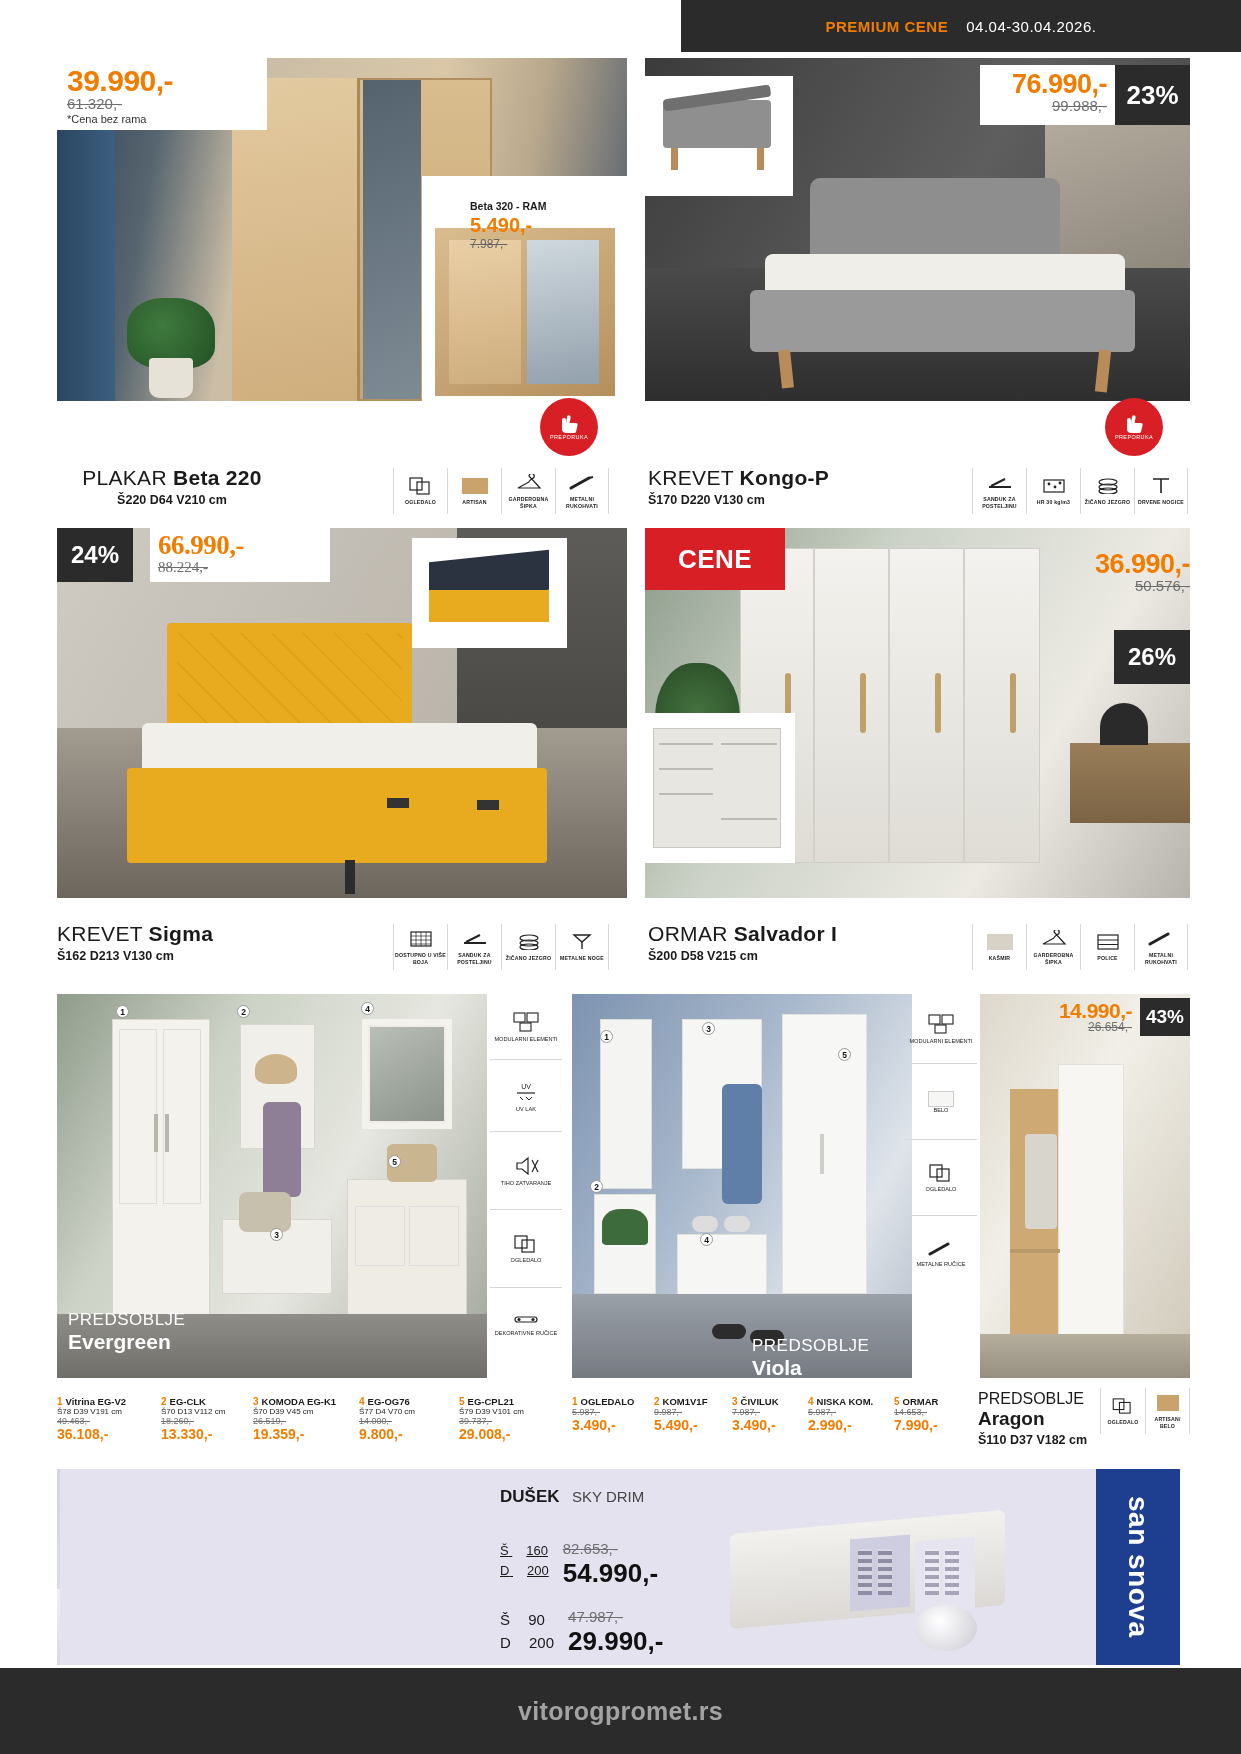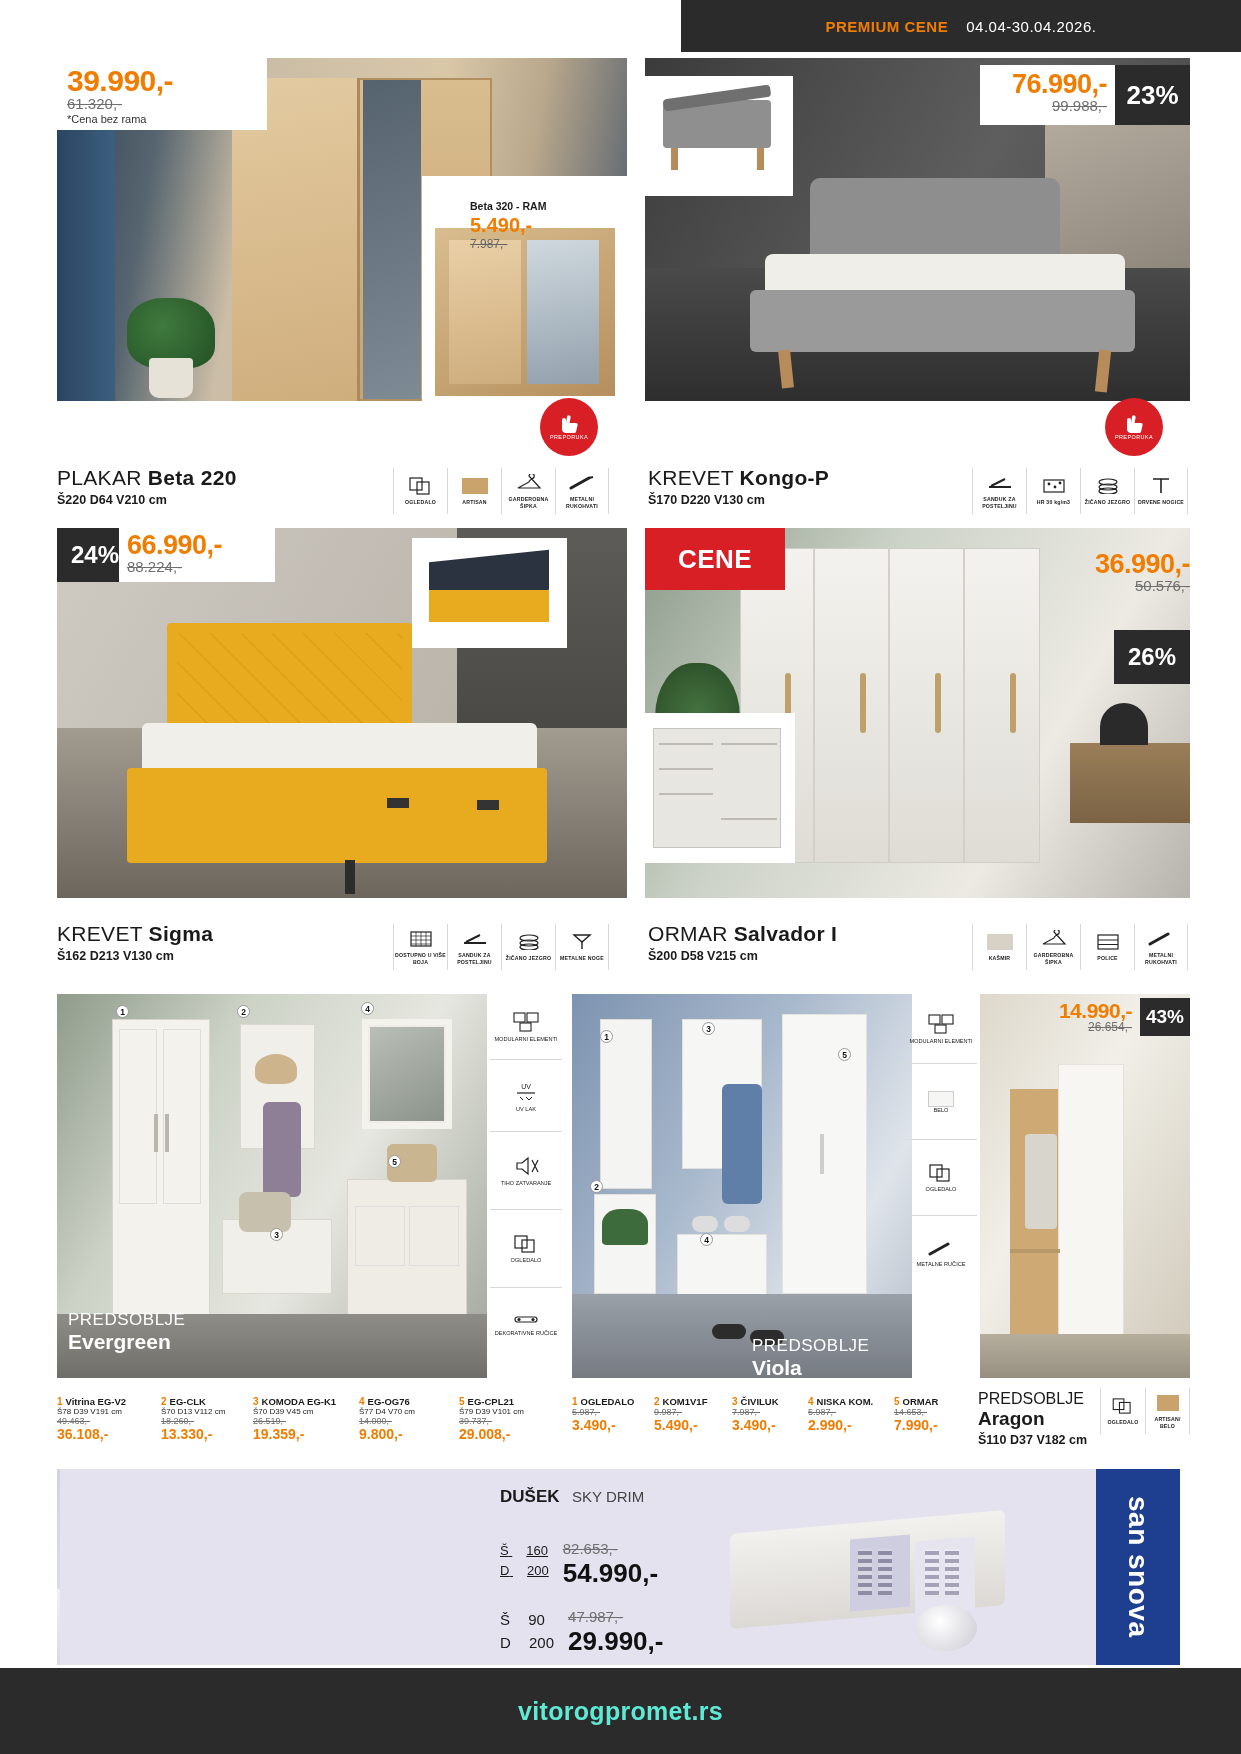--- a/index.html
+++ b/index.html
@@ -133,21 +133,21 @@
   .overlay-label .small { font-size: 17px; letter-spacing: .5px; }
   .overlay-label .big { font-size: 21px; font-weight: bold; }
 
   
   .footer {
     position: absolute; left: 0; bottom: 0;
     width: 1241px; height: 86px;
     background: #2b2b2b;
     display: flex; align-items: center; justify-content: center;
   }
-  .footer span { color: #5eead4; font-size: 25px; font-weight: bold; letter-spacing: .3px; }
+  .footer span { color: #a3a3a3; font-size: 25px; font-weight: bold; letter-spacing: .3px; }
 
   
   .mattress-band {
     position: absolute;
     left: 60px; top: 1469px;
     width: 1120px; height: 196px;
     background: #e4e2ef;
   }
   .san-snova {
     position: absolute; right: 0; top: 0;
@@ -203,21 +203,21 @@
   <div style="font-size:12px;color:#666;text-decoration:line-through;">7.987,-</div>
 </div>
 
 <div class="preporuka" style="position:absolute;left:540px;top:398px;">
   <svg width="22" height="20" viewBox="0 0 22 20">
       <path d="M4 12 L4 6 Q4 4 6 4 Q8 4 8 6 L8 9 L9 3 Q9 1 11 1.3 Q13 1.6 12.6 3.6 L11.6 9 L13 9 L18 9 Q20 9 19.6 11 L18 18 Q17.6 19 16 19 L8 19 Q5 19 4 16 Z" fill="#fff"></path>
     </svg>
   <span>PREPORUKA</span>
 </div>
 
-<div style="position:absolute;left:57px;top:466px;width:230px;">
+<div style="position:absolute;left:57px;top:466px;width:230px;text-align:center;">
   <div class="prod-title">
     <span>PLAKAR</span>
     <b>Beta 220</b>
   </div>
   <div class="prod-dims">Š220 D64 V210 cm</div>
 </div>
 
 <div class="feat-row" style="position:absolute;left:393px;top:468px;">
   <div class="feat">
     <div class="ic">
@@ -353,21 +353,21 @@
     <div class="shape" style="left:420px;top:272px;width:22px;height:10px;background:#333;"></div>
     <div class="shape" style="left:288px;top:332px;width:10px;height:34px;background:#2c2c2c;"></div>
 
     <div class="shape" style="left:355px;top:10px;width:155px;height:110px;background:#ffffff;"></div>
     <div class="shape" style="left:372px;top:28px;width:120px;height:40px;background:#2c3340;transform:skewY(-6deg);"></div>
     <div class="shape" style="left:372px;top:62px;width:120px;height:32px;background:#e8aa1f;"></div>
   </div>
 </div>
 
 <div class="badge-dark" style="position:absolute;left:57px;top:528px;width:76px;height:54px;font-size:24px;">24%</div>
-<div style="position:absolute;left:119px;top:528px;width:156px;height:54px;background:#fff;padding:4px 8px;">
+<div style="position:absolute;left:150px;top:528px;width:180px;height:54px;background:#fff;padding:4px 8px;font-family:Liberation Serif, serif;">
   <div class="price-main" style="font-size:27px;">66.990,-</div>
   <div class="price-old">88.224,-</div>
 </div>
 
 <div style="position:absolute;left:57px;top:922px;width:230px;">
   <div class="prod-title">
     <span>KREVET</span>
     <b>Sigma</b>
   </div>
   <div class="prod-dims">Š162 D213 V130 cm</div>

